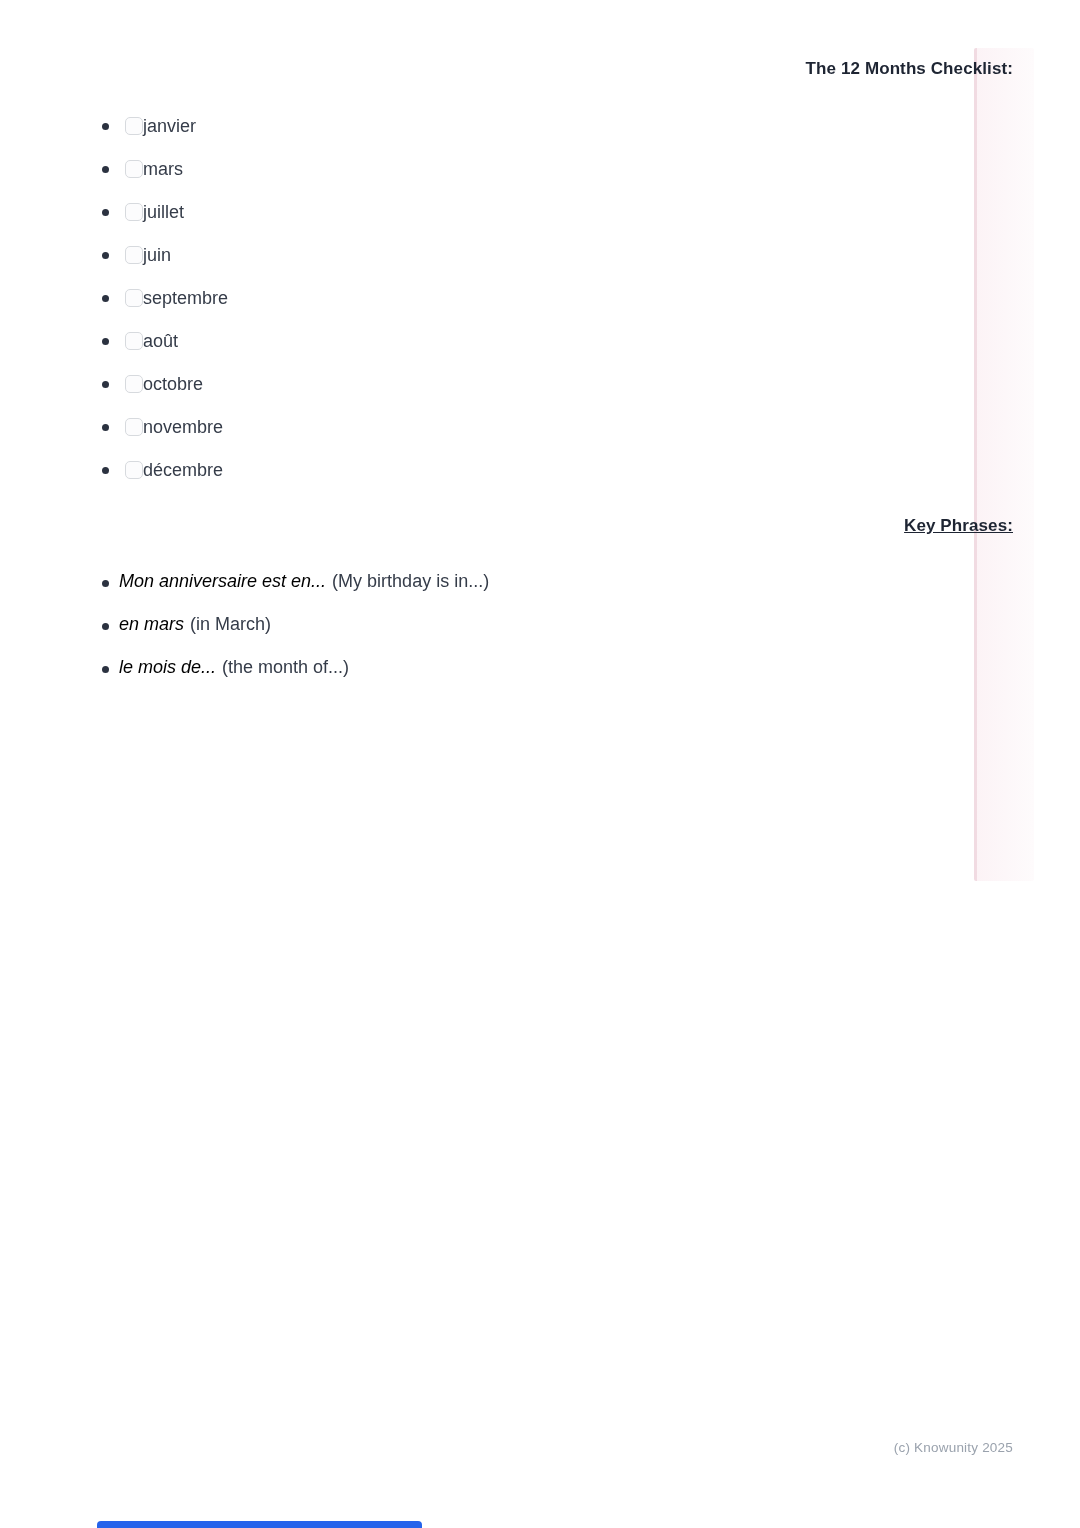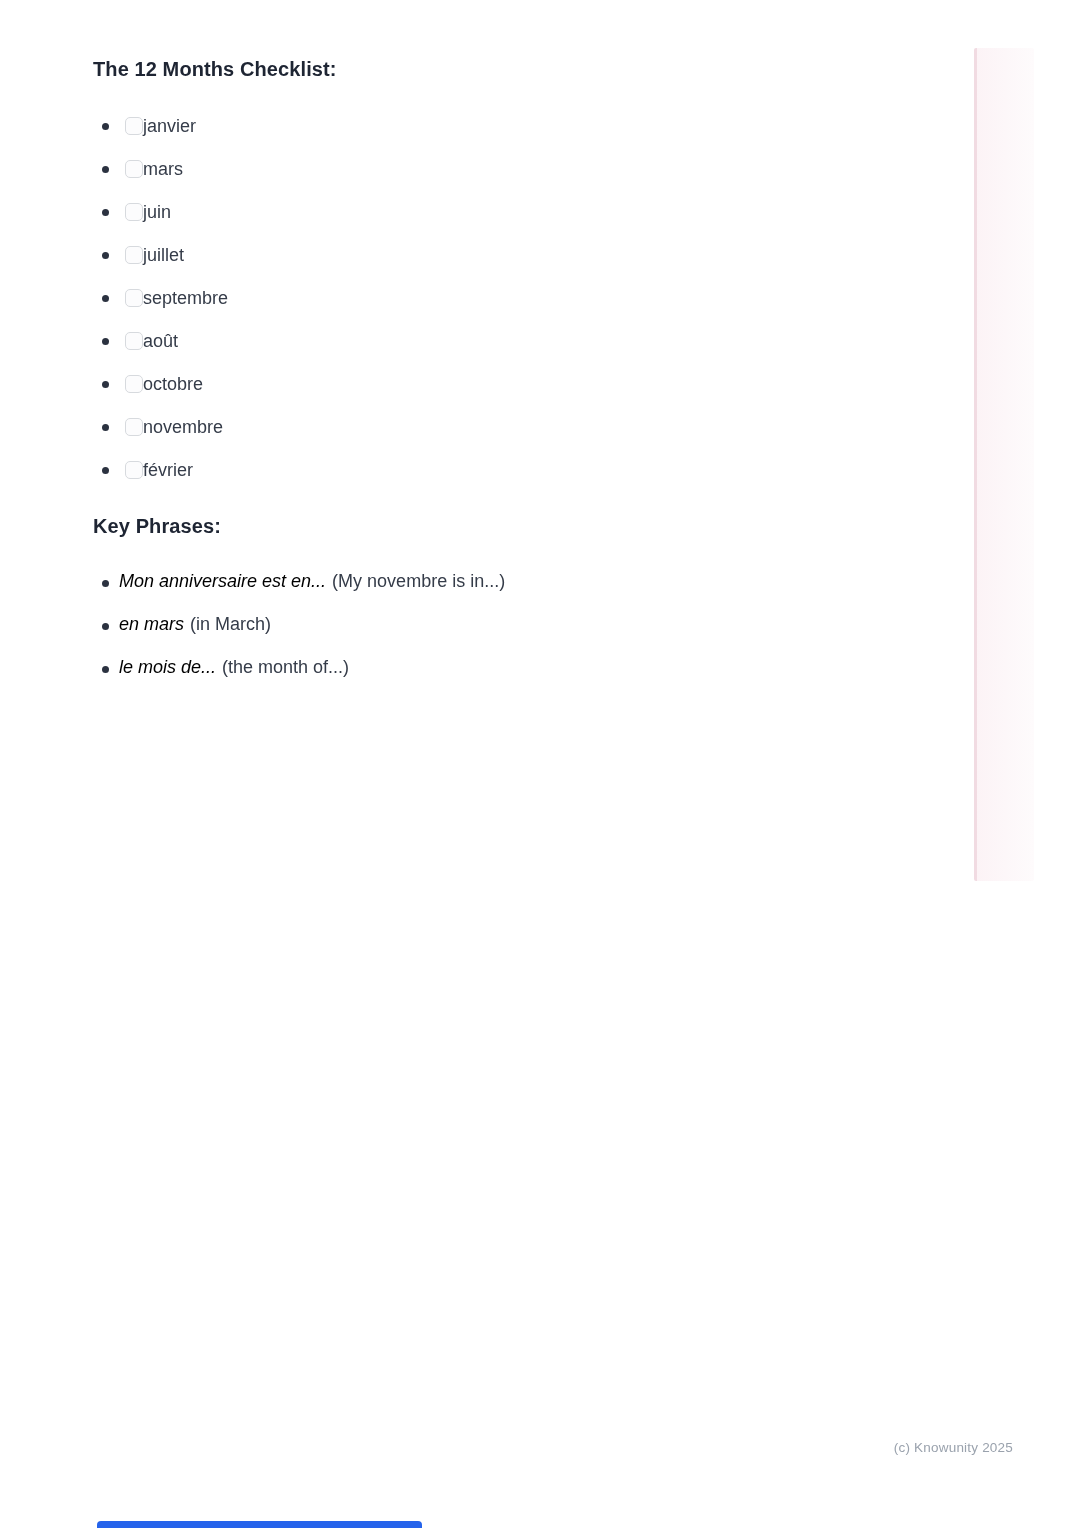--- a/index.html
+++ b/index.html
@@ -15,28 +15,29 @@
     background: #ffffff;
     overflow: hidden;
   }
   .content {
     position: absolute;
     top: 57px;
     left: 93px;
     right: 67px;
   }
   h2.sec-title {
-    font-size: 20px;
+    font-size: 17px;
     line-height: 24px;
     font-weight: 700;
     color: #1e2533;
     letter-spacing: 0.1px;
+    text-align: right;
   }
   .checklist-title { margin-bottom: 32px; }
-  .keyphrases-title { margin-top: 31px; margin-bottom: 30px; }
+  .keyphrases-title { margin-top: 31px; margin-bottom: 30px; text-decoration: underline; }
 
   ul.plain { list-style: none; }
   li.row {
     display: flex;
     align-items: center;
     line-height: 26px;
     min-height: 26px;
     margin-bottom: 17px;
     font-size: 18px;
     color: #353c49;
@@ -123,26 +124,26 @@
         <span class="month-label">janvier</span>
       </li>
       <li class="row">
         <span class="bullet"></span>
         <span class="checkbox"></span>
         <span class="month-label">mars</span>
       </li>
       <li class="row">
         <span class="bullet"></span>
         <span class="checkbox"></span>
-        <span class="month-label">juin</span>
+        <span class="month-label">juillet</span>
       </li>
       <li class="row">
         <span class="bullet"></span>
         <span class="checkbox"></span>
-        <span class="month-label">juillet</span>
+        <span class="month-label">juin</span>
       </li>
       <li class="row">
         <span class="bullet"></span>
         <span class="checkbox"></span>
         <span class="month-label">septembre</span>
       </li>
       <li class="row">
         <span class="bullet"></span>
         <span class="checkbox"></span>
         <span class="month-label">août</span>
@@ -153,31 +154,31 @@
         <span class="month-label">octobre</span>
       </li>
       <li class="row">
         <span class="bullet"></span>
         <span class="checkbox"></span>
         <span class="month-label">novembre</span>
       </li>
       <li class="row">
         <span class="bullet"></span>
         <span class="checkbox"></span>
-        <span class="month-label">février</span>
+        <span class="month-label">décembre</span>
       </li>
     </ul>
 
     <h2 class="sec-title keyphrases-title">Key Phrases:</h2>
 
     <ul class="plain">
       <li class="phrase-row">
         <span class="bullet"></span>
         <span class="phrase-fr">Mon anniversaire est en...</span>
-        <span class="phrase-en">(My novembre is in...)</span>
+        <span class="phrase-en">(My birthday is in...)</span>
       </li>
       <li class="phrase-row">
         <span class="bullet"></span>
         <span class="phrase-fr">en mars</span>
         <span class="phrase-en">(in March)</span>
       </li>
       <li class="phrase-row">
         <span class="bullet"></span>
         <span class="phrase-fr">le mois de...</span>
         <span class="phrase-en">(the month of...)</span>

